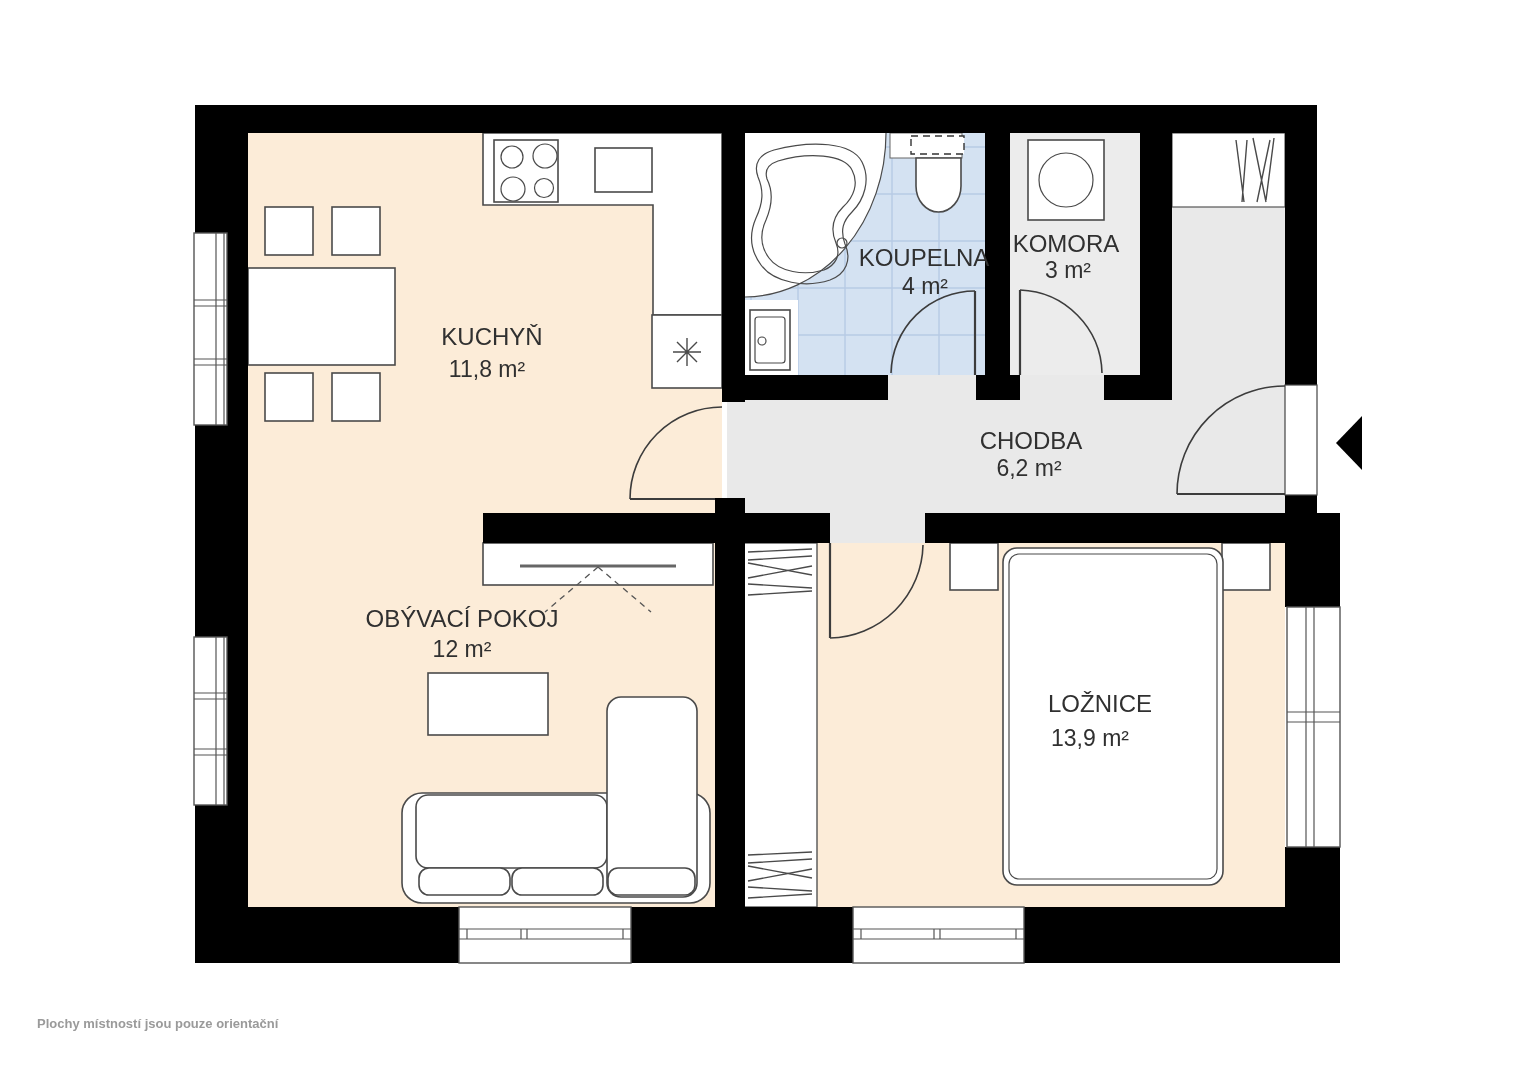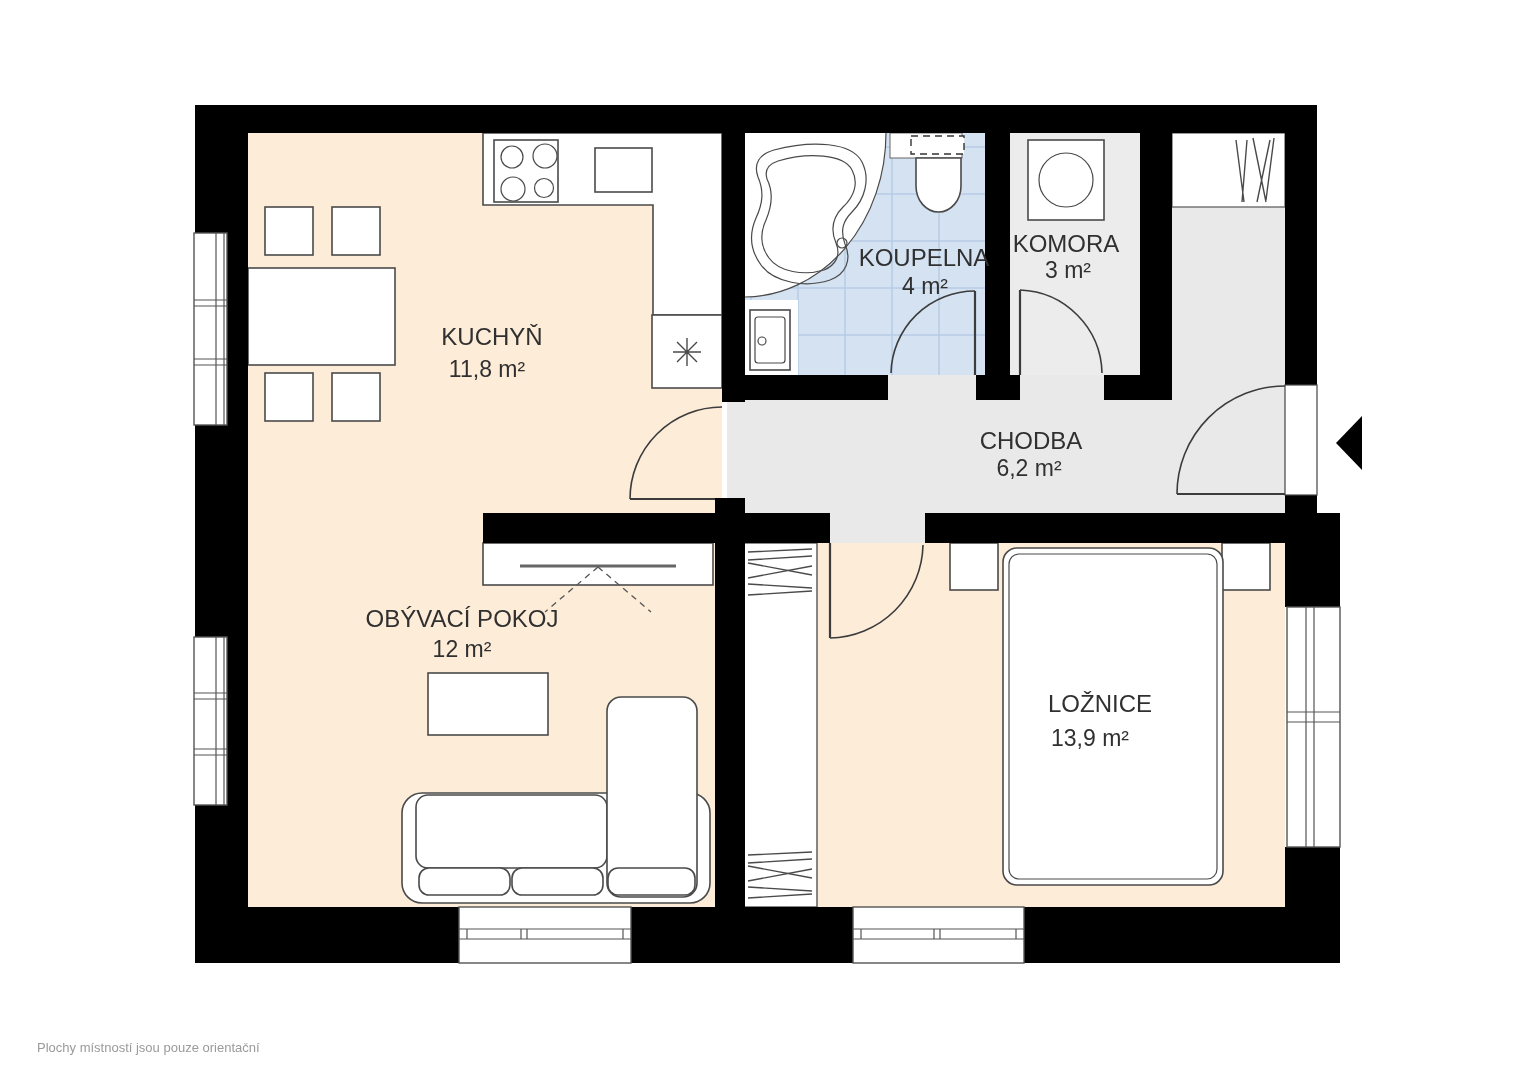--- a/index.html
+++ b/index.html
@@ -14,22 +14,22 @@
   .tile{stroke:var(--tile-line,#b7cbe5);stroke-width:1.4;}
   .furn{fill:#fff;stroke:var(--furniture-line,#4a4a4a);stroke-width:1.6;}
   .furn-thin{fill:none;stroke:var(--furniture-line,#4a4a4a);stroke-width:1.2;}
   .line{stroke:var(--furniture-line,#4a4a4a);stroke-width:1.4;fill:none;}
   .door{stroke:#3c3c3c;stroke-width:1.6;fill:none;}
   .leaf{stroke:#3c3c3c;stroke-width:2.2;fill:none;}
   .win{fill:#fff;stroke:#555;stroke-width:1.4;}
   .winline{stroke:#555;stroke-width:1.2;fill:none;}
   .room-name{font-size:24px;fill:var(--text,#303030);text-anchor:middle;}
   .room-area{font-size:23px;fill:var(--text,#303030);text-anchor:middle;}
-  #footer-note{position:absolute;left:37px;top:1040px;font-size:13px;
-               color:var(--footer-text,#9a9a9a);}
+  #footer-note{position:absolute;left:37px;top:1016px;font-size:13px;
+               color:var(--footer-text,#9a9a9a);font-weight:bold;}
 </style>
 </head>
 <body>
 
 <div id="stage">
 <svg id="plan" width="1528" height="1080" viewBox="0 0 1528 1080">
 
   <g>
     <rect class="floor-warm" x="248" y="133" width="474" height="774"></rect>
     <rect class="floor-warm" x="745" y="543" width="540" height="364"></rect>

